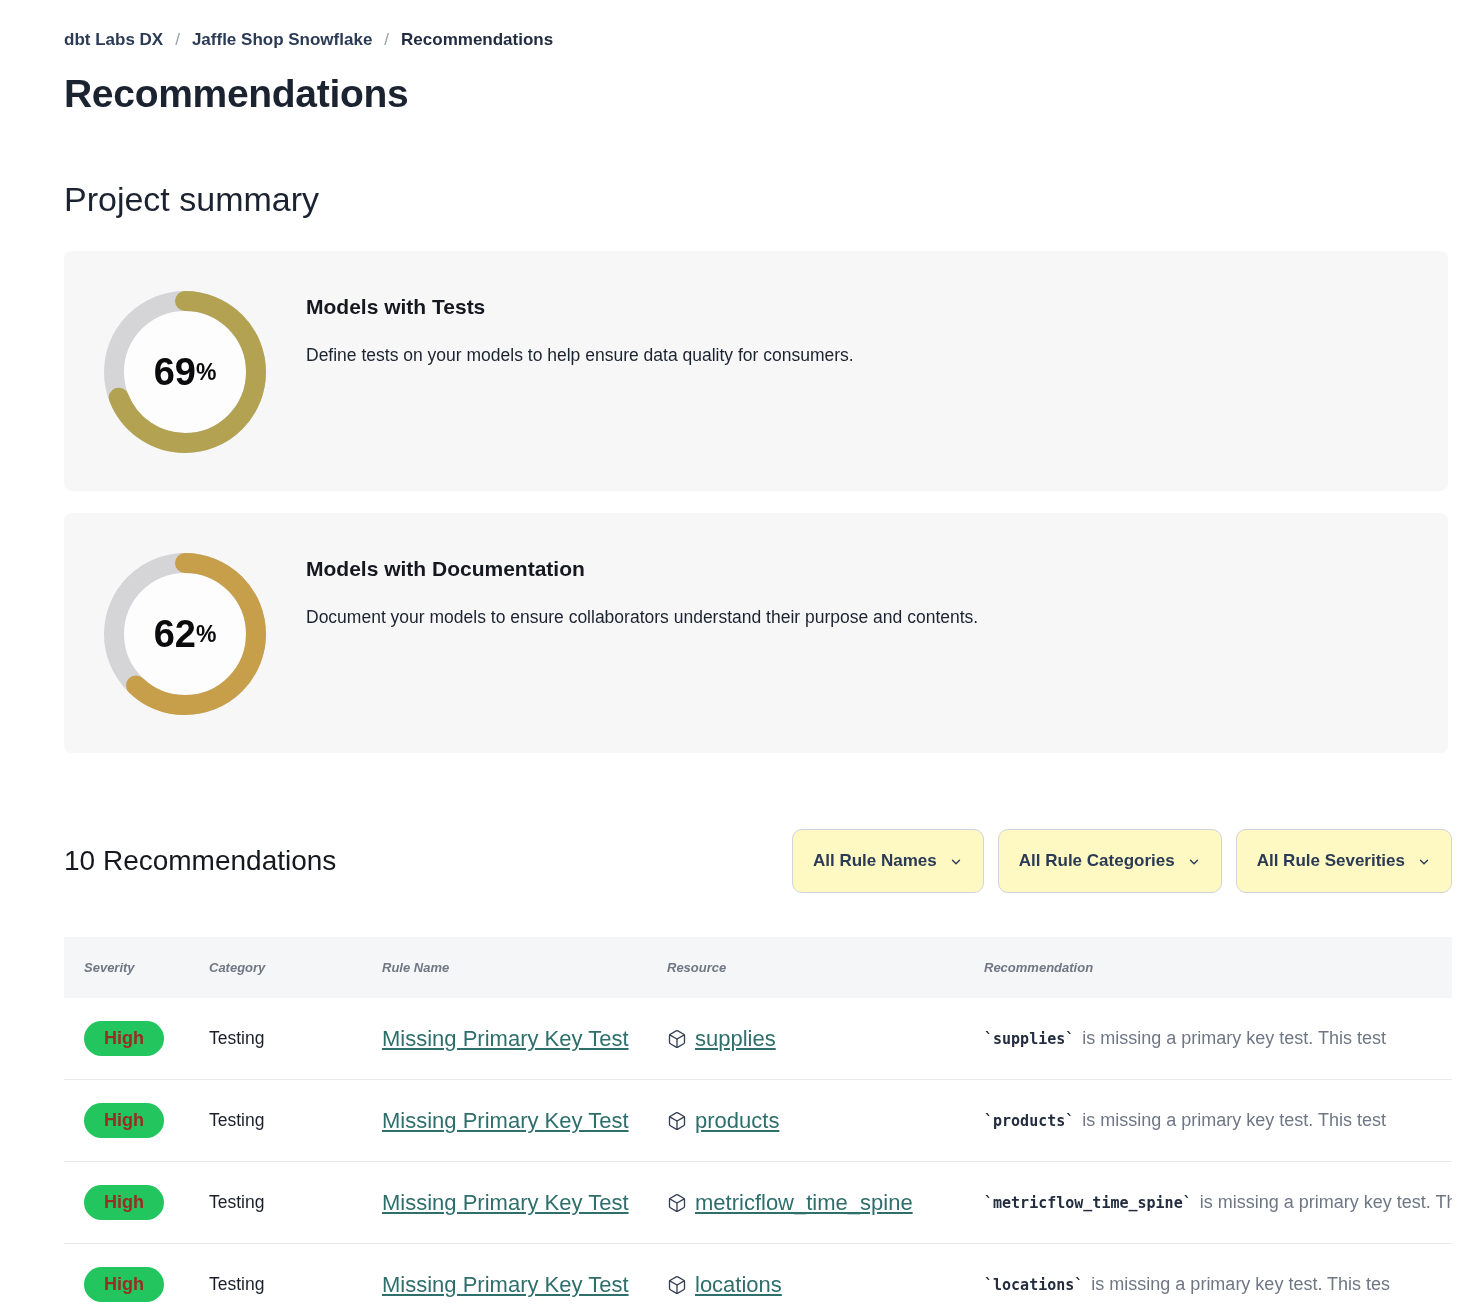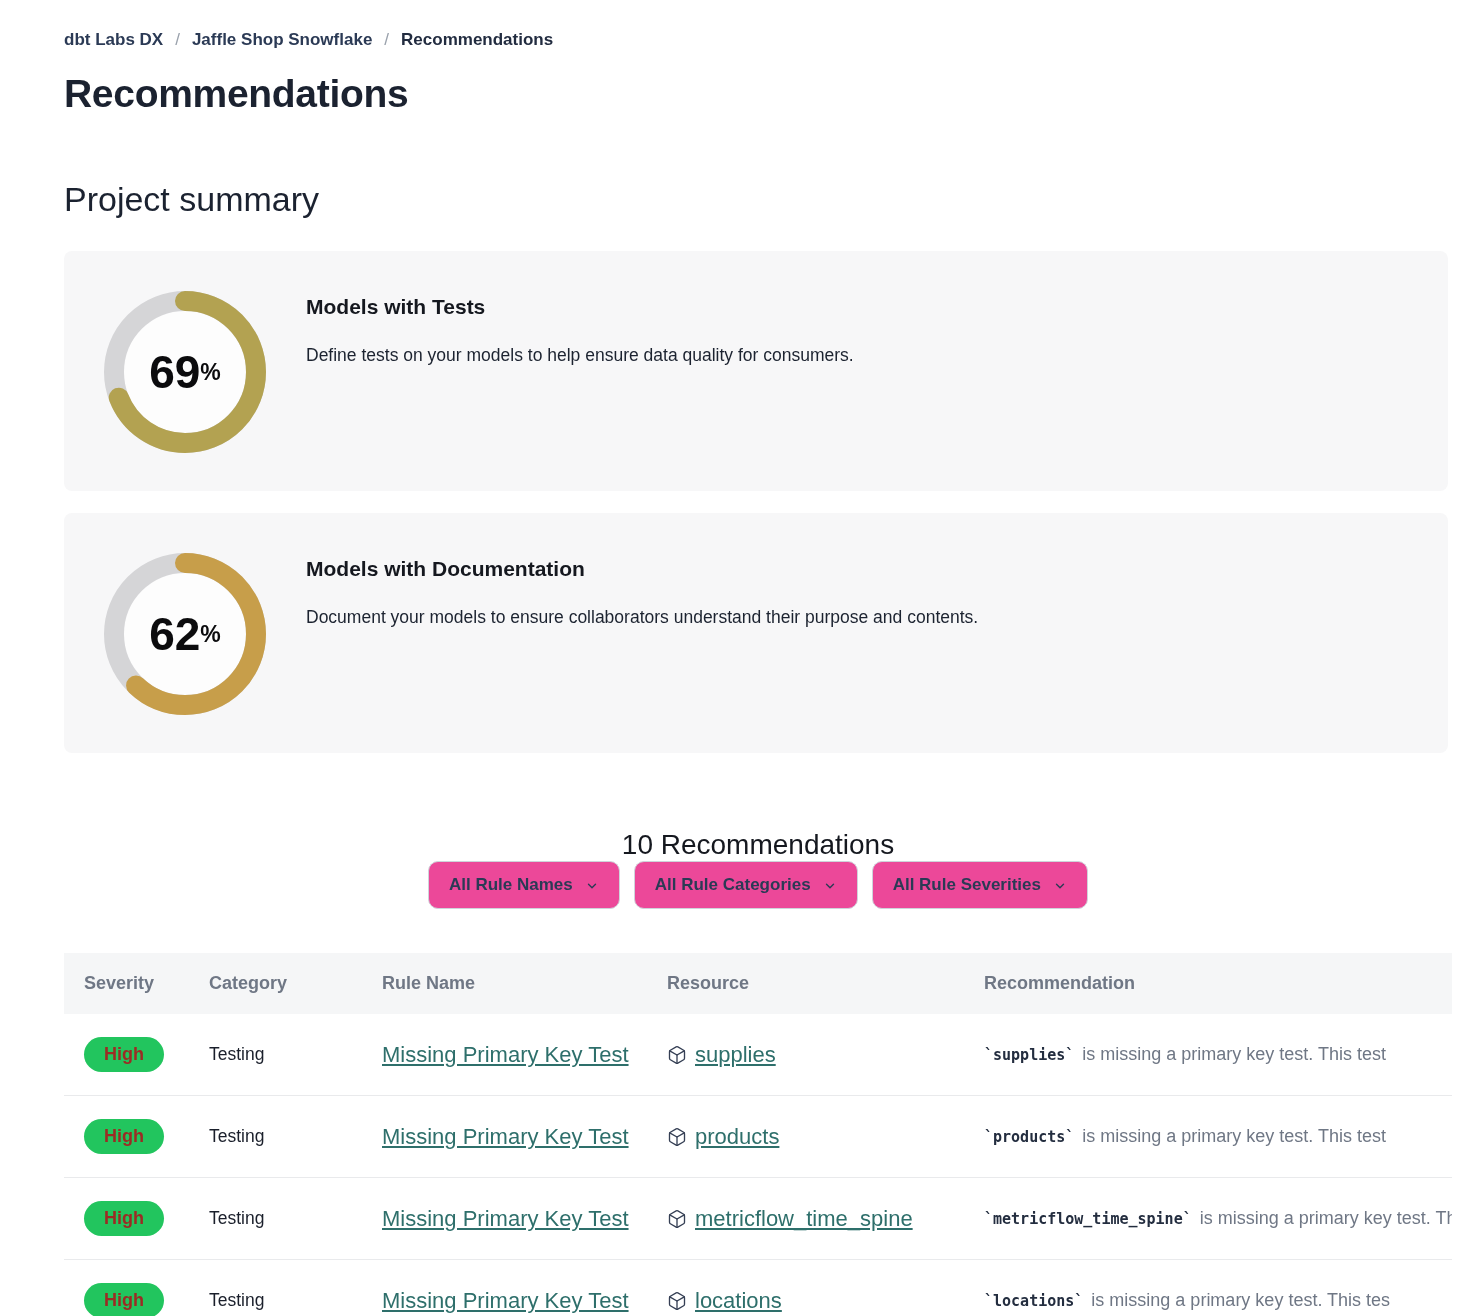--- a/index.html
+++ b/index.html
@@ -24,49 +24,49 @@
   
   .card {
     margin-top:32px; width:1384px; height:240px;
     background:#f7f7f8; border-radius:8px;
     display:flex; align-items:flex-start; padding:38px; gap:38px;
   }
   .card + .card { margin-top:22px; }
   .donut-wrap { position:relative; width:166px; height:166px; flex:0 0 auto; }
   .donut-wrap svg { display:block; }
   .donut-label { position:absolute; inset:0; display:flex; align-items:center; justify-content:center; }
-  .donut-label .num { font-size:46px; font-weight:700; color:#0b0b0d; line-height:1; }
+  .donut-label .num { font-size:38px; font-weight:700; color:#0b0b0d; line-height:1; }
   .donut-label .pct { font-size:23px; font-weight:700; color:#0b0b0d; line-height:1; }
   .card-text { padding-top:6px; }
   .card-title { font-size:21px; font-weight:700; color:#15181f; }
   .card-desc { margin-top:26px; font-size:17.5px; color:#1c2330; }
 
   
-  .list-header { margin-top:76px; display:flex; align-items:center; justify-content:space-between; width:1388px;flex-direction:column; }
+  .list-header { margin-top:76px; display:flex; align-items:center; justify-content:space-between; width:1388px; }
   .list-title { font-size:28px; font-weight:400; color:#15181f; }
   .filters { display:flex; gap:14px; }
   .filter-btn {
-    height:48px; padding:0 20px; background:#ec4899;
+    height:64px; padding:0 20px; background:#fef9c3;
     border:1px solid #cfd4db; border-radius:10px;
     display:flex; align-items:center; gap:12px;
     font-family:"Liberation Sans", sans-serif;
     font-size:17px; font-weight:600; color:#2b3a55; cursor:pointer;
   }
   .filter-btn svg { margin-top:2px; }
 
   
   .rec-table { margin-top:44px; width:1388px; }
   .t-head, .t-row {
     display:grid;
     grid-template-columns:125px 173px 285px 317px 488px;
   }
   .t-head {
     background:#f5f6f7; height:61px; align-items:center;
   }
-  .th { padding-left:20px; font-size:18px; font-weight:700; color:#6f7785; }
+  .th { padding-left:20px; font-size:13px; font-weight:700; color:#6f7785;font-style:italic; }
   .t-row { height:82px; align-items:center; border-bottom:1px solid #e9eaec; background:#fff; }
   .td { padding-left:20px; font-size:17.5px; color:#1a1f2b; }
   .badge {
     display:inline-block; padding:7px 20px; border-radius:20px;
     background:#22c55e; color:#9c2b24; font-size:18px; font-weight:700;
   }
   a.link, .link { color:#2e6f6b; text-decoration:underline; cursor:pointer; font-size:22px; }
   .resource-cell { display:flex; align-items:center; gap:8px; }
   .resource-cell svg { flex:0 0 auto; }
   .rec-cell { white-space:nowrap; overflow:hidden; display:flex; align-items:baseline; gap:8px; }

